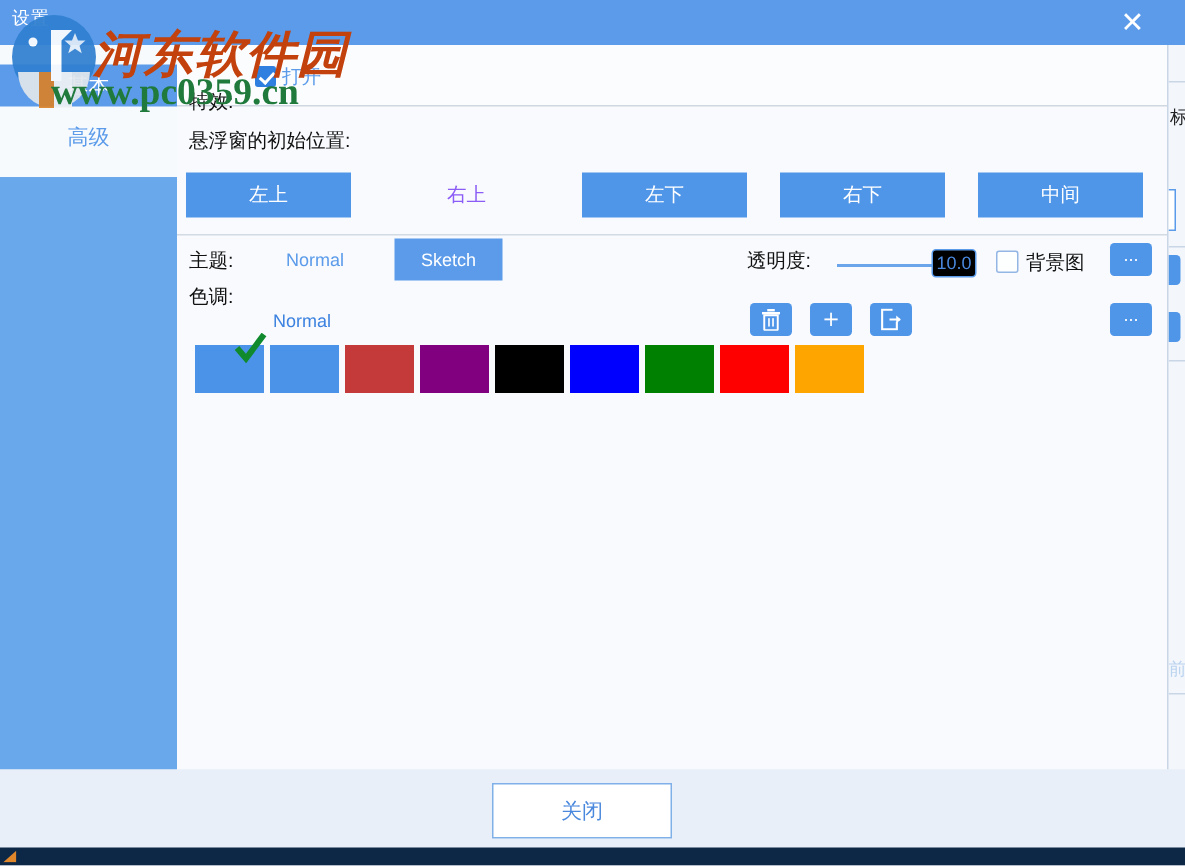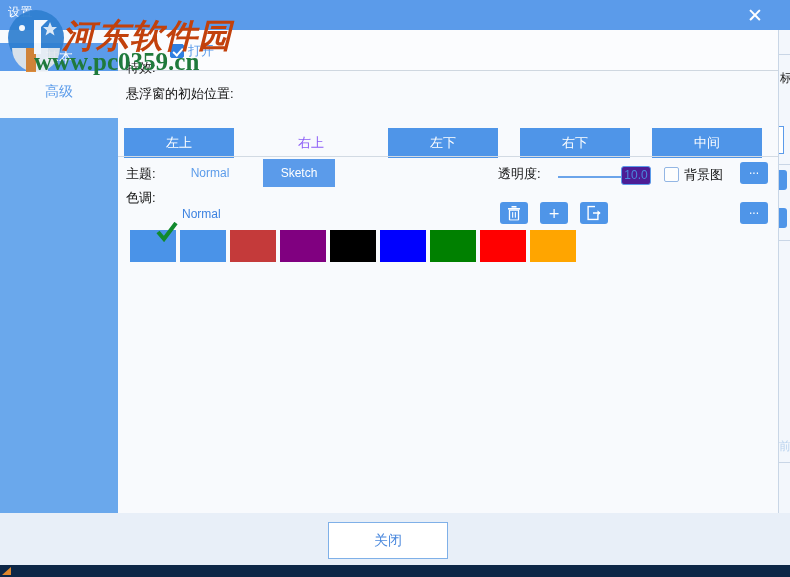--- a/index.html
+++ b/index.html
@@ -84,21 +84,21 @@
   }
   .fx-on {
     position: absolute; left: 70px; top: 12px;
     font-size: 13px; color: #5b9bea;
   }
 
   .pos-title {
     position: absolute; left: 8px; top: 55px;
     font-size: 13px; color: #111;
   }
-  .pos-row { position: absolute; left: 6px; top: 98px; width: 648px; height: 30px; }
+  .pos-row { position: absolute; left: 6px; top: 85px; width: 648px; height: 30px; }
   .pos-btn {
     position: absolute; top: 0;
     width: 110px; height: 30px;
     line-height: 30px; text-align: center;
     font-size: 13px; cursor: pointer;
     background: #4f95e8; color: #ffffff;
   }
   .pos-btn.off { background: transparent; color: #8b5cf6; }
 
   .hr-1 {
@@ -128,21 +128,21 @@
   }
   .trans-slider {
     position: absolute; left: 440px; top: 146px;
     width: 90px; height: 2px; background: #6ba4ea;
     cursor: pointer;
   }
   .trans-spin {
     position: absolute; left: 503px; top: 136px;
     width: 30px; height: 19px;
     border: 1px solid #5b9bea; border-radius: 3px;
-    background: #4c1d95; color: #4a88dd;
+    background: #000000; color: #4a88dd;
     font-size: 12px; line-height: 17px; text-align: center;
     overflow: hidden; cursor: text;
   }
   .bg-check {
     position: absolute; left: 546px; top: 137px;
     width: 15px; height: 15px;
     border: 1px solid #93b6e4; border-radius: 2px;
     background: #fdfefe; cursor: pointer;
   }
   .bg-label {

